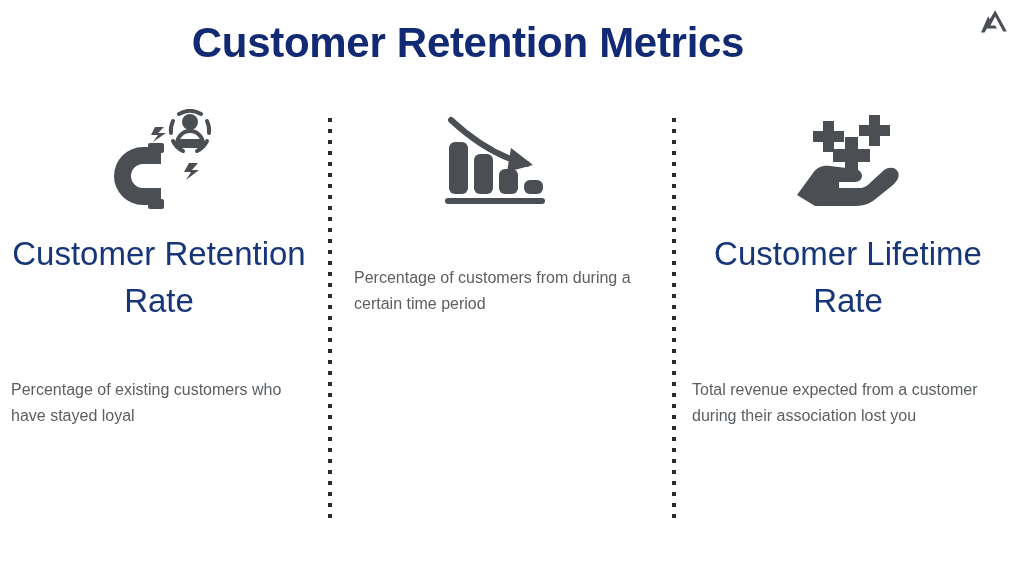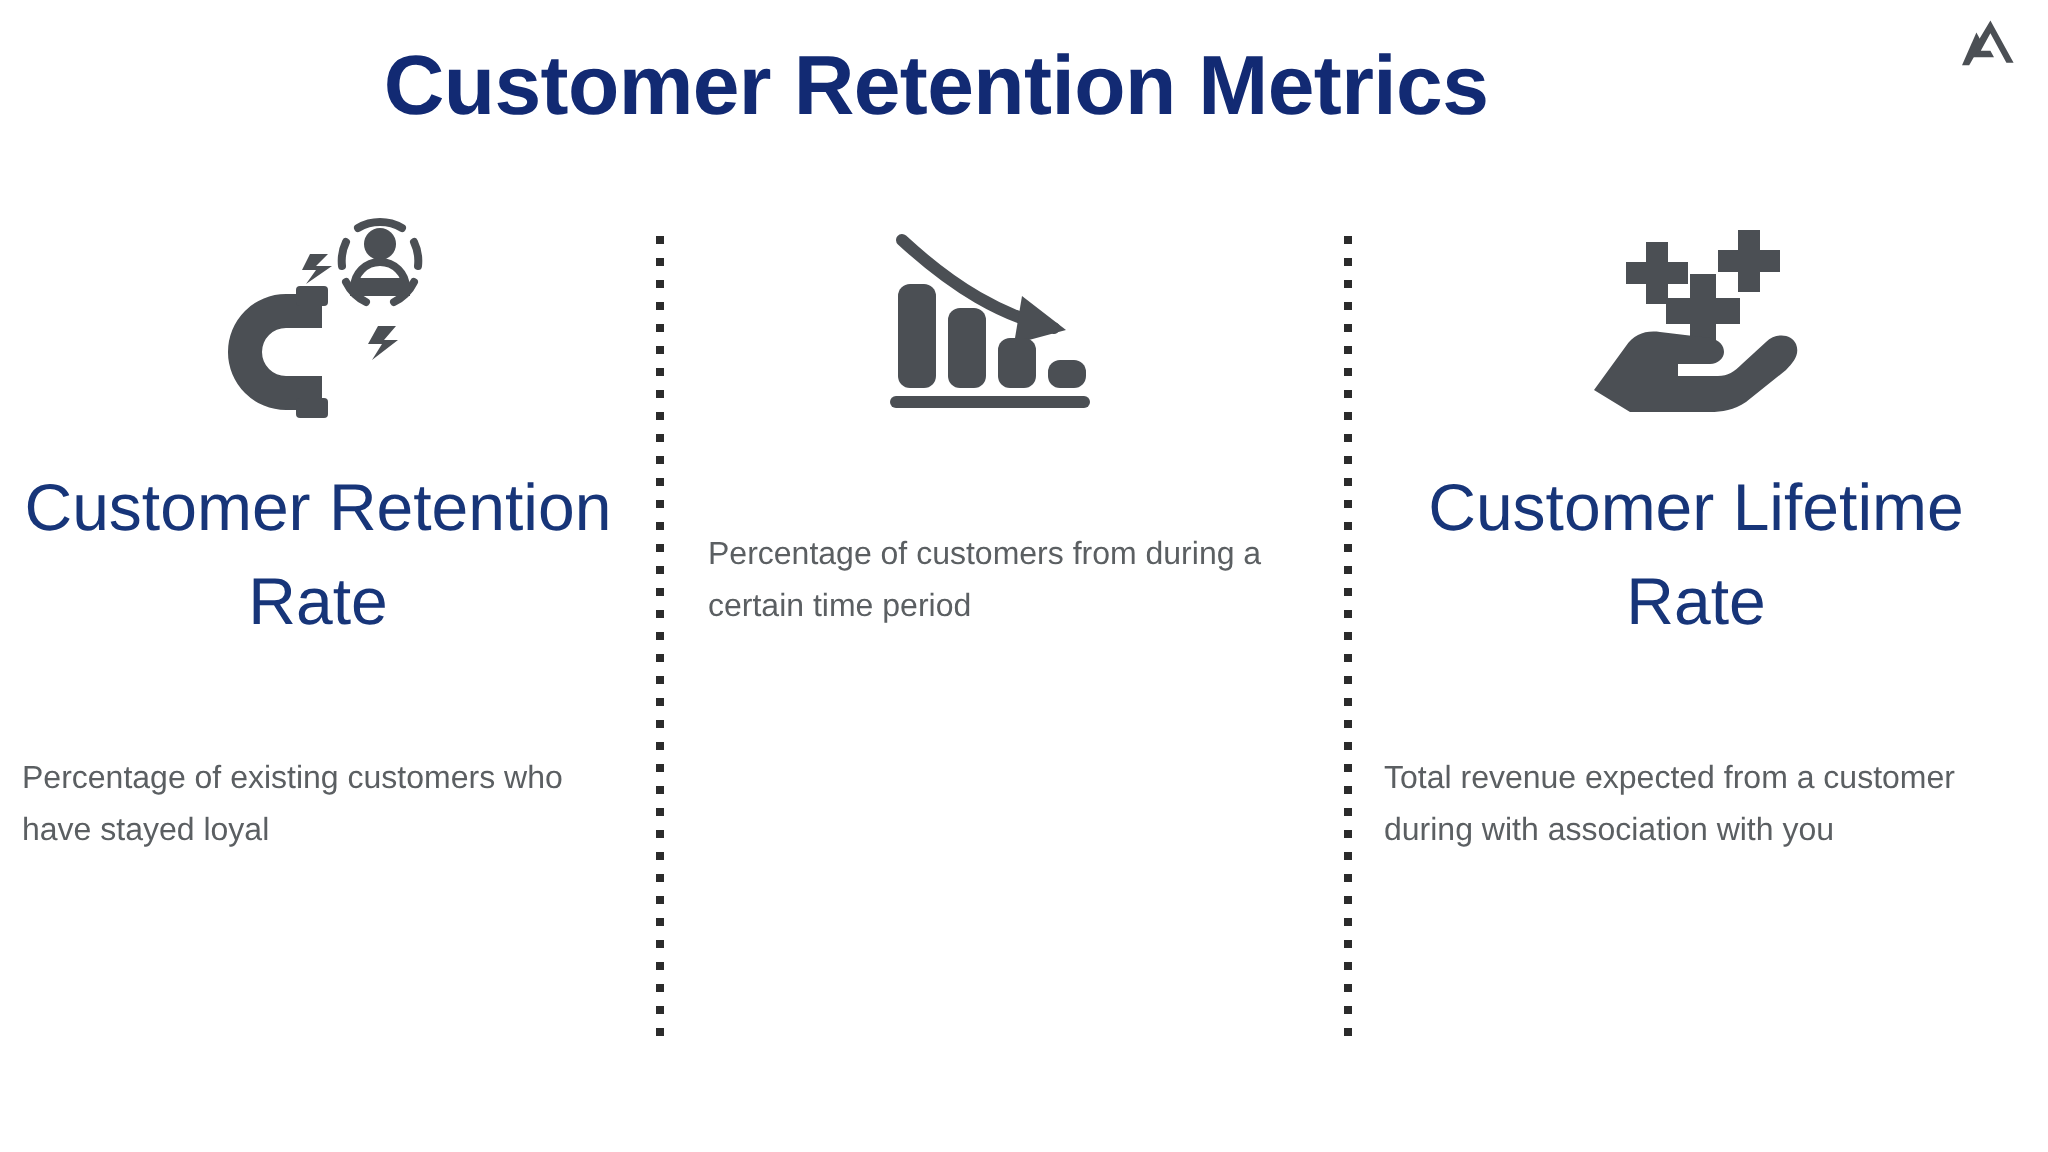--- a/index.html
+++ b/index.html
@@ -174,16 +174,16 @@
         <path d="M76 4 h11 v10 h10 v11 h-10 v10 h-11 v-10 h-10 v-11 h10 z" fill="#4b4f54"></path>
 
         <path d="M52 26 h13 v12 h12 v13 h-12 v12 h-13 v-12 h-12 v-13 h12 z" fill="#4b4f54"></path>
 
         <path d="M4 84 L20 62 C24 56 30 54 37 55 L62 58 C67 59 69 62 69 65 C69 68 66 71 62 71 L46 71
                  L46 77 L66 77 C71 77 74 75 78 71 L90 60 C95 55 103 56 105 61 C107 66 104 70 100 74
                  L80 90 C74 94 68 95 62 95 L22 95 Z" fill="#4b4f54"></path>
       </svg>
     </div>
     <div class="col-heading">Customer Lifetime Rate</div>
-    <div class="col-desc">Total revenue expected from a customer during with association with you</div>
+    <div class="col-desc">Total revenue expected from a customer during their association lost you</div>
   </div>
 
 </div>
 
 </body></html>

